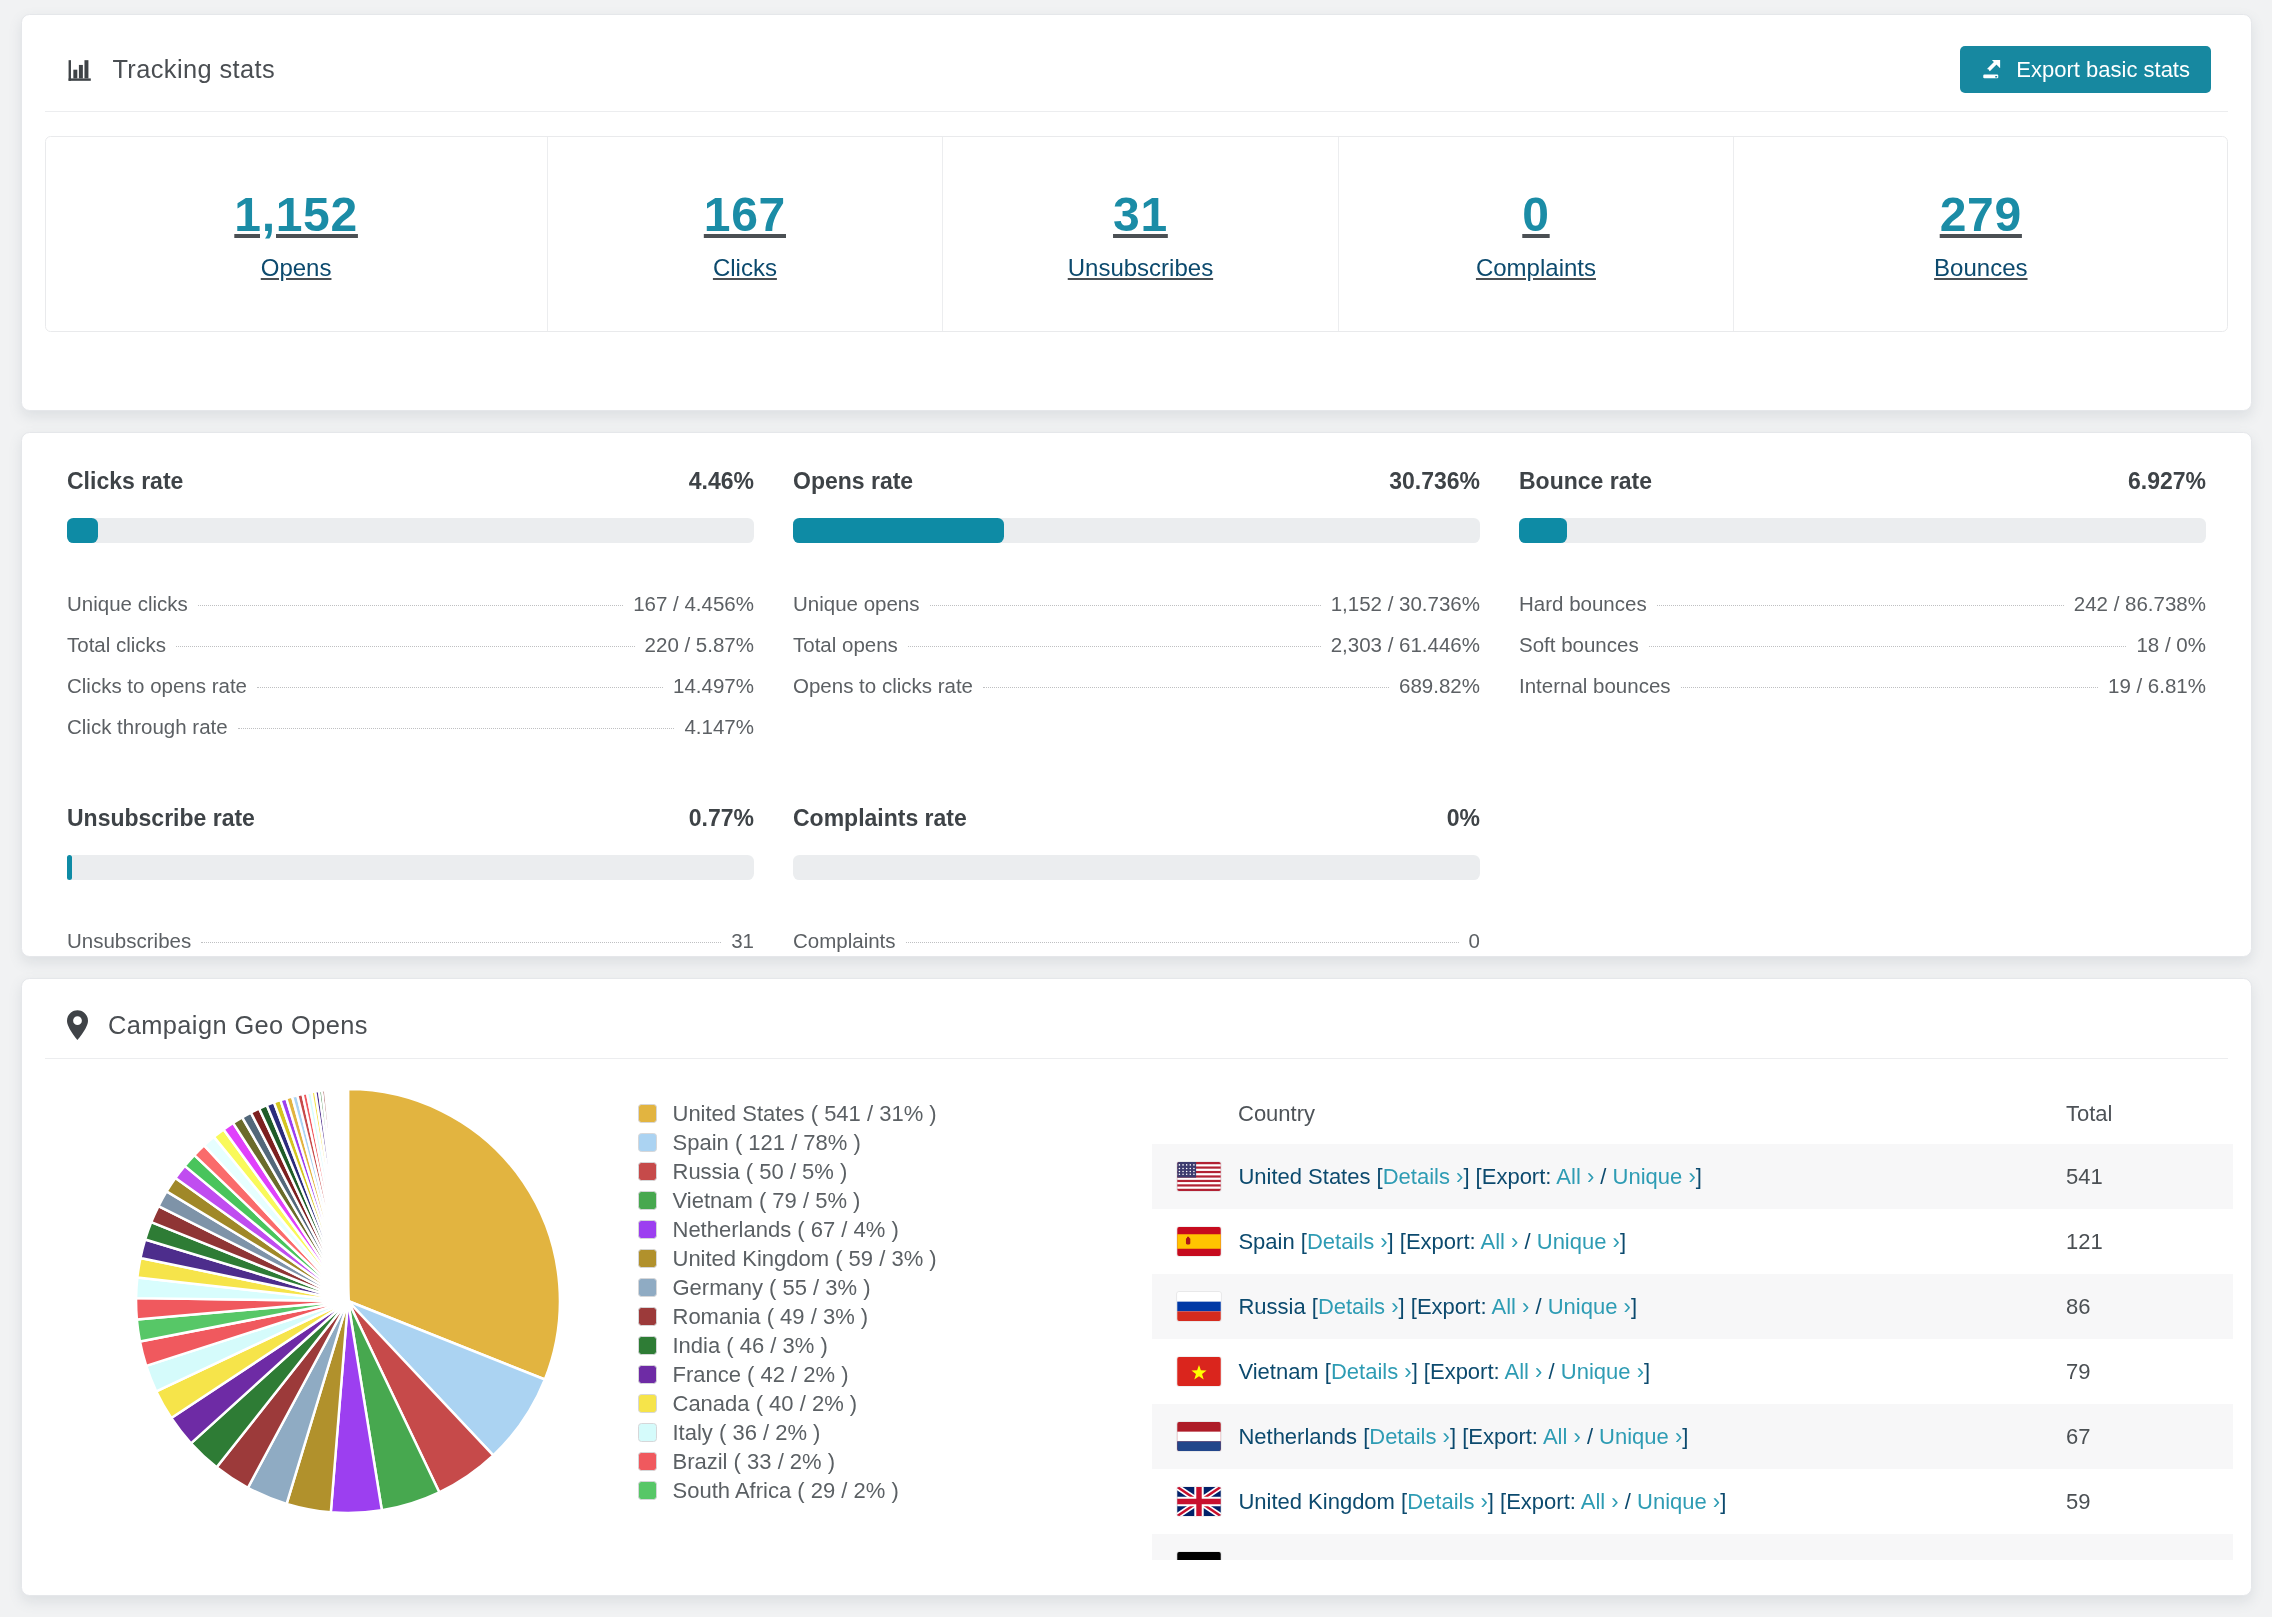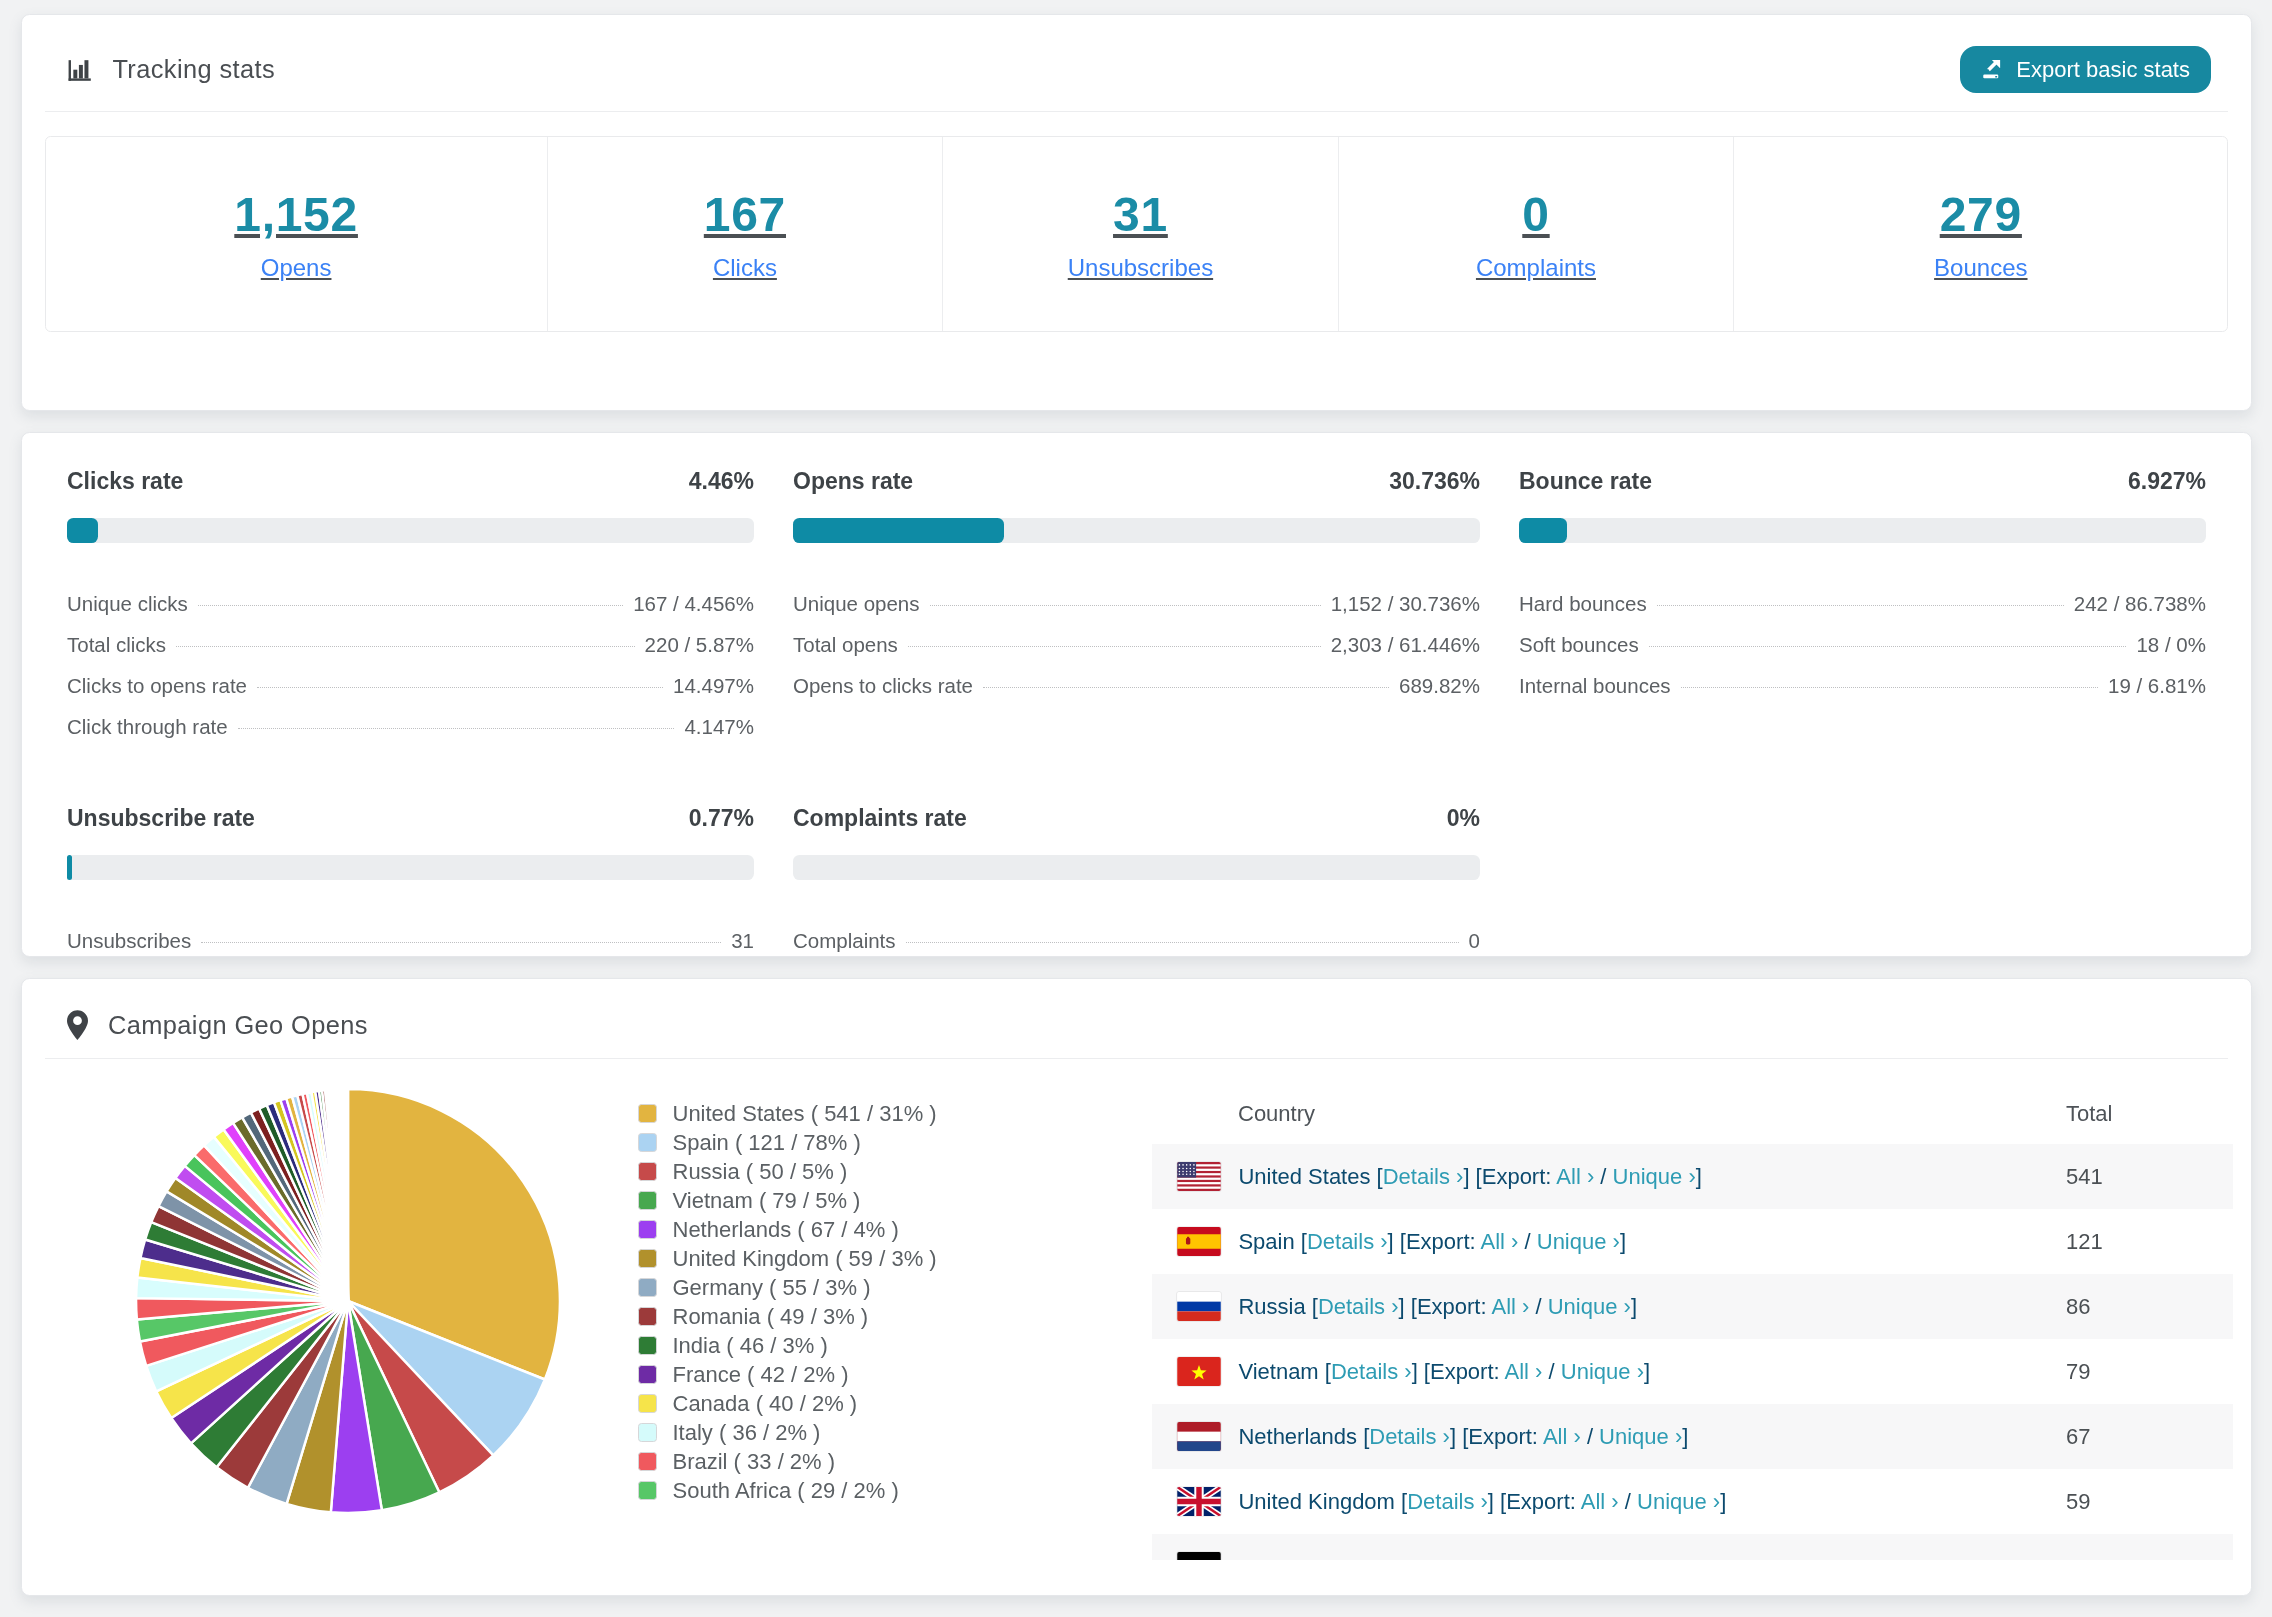--- a/index.html
+++ b/index.html
@@ -31,42 +31,42 @@
     display: flex; align-items: center; gap: 20px;
   }
   .card-title svg { display: block; }
   .hdr-spacer { flex: 1; }
   .divider { border-bottom: 1.4px solid #ecedef; margin: 0 22.6px; }
 
   
   .btn-export {
     display: flex; align-items: center; gap: 11.3px;
     background: #1788a0; color: #ffffff;
-    border: none; border-radius: 16px;
+    border: none; border-radius: 5px;
     font-family: "Liberation Sans", sans-serif;
     font-size: 22px; padding: 0 21px; height: 47px;
     cursor: pointer;
   }
 
   
   .stats-box {
     margin: 24px 22.6px 0 22.6px;
     border: 0.7px solid #e9eaec; border-radius: 5.6px;
     display: flex; height: 196px;
   }
   .stat-cell {
     flex: 1; display: flex; flex-direction: column;
     align-items: center; justify-content: center;
     border-right: 0.7px solid #ecedef;
     text-decoration: underline;
   }
   .stat-cell:first-child { flex: 1.27; }
   .stat-cell:last-child  { flex: 1.25; border-right: none; }
   .stat-value { font-size: 48px; font-weight: 700; color: #1b8ca6; letter-spacing: 0.7px; }
-  .stat-label { font-size: 24px; color: #3b82f6; margin-top: 11.3px; }
+  .stat-label { font-size: 24px; color: #0c4a6e; margin-top: 11.3px; }
 
   
   .rates-grid {
     display: grid;
     grid-template-columns: repeat(3, 1fr);
     column-gap: 39px; row-gap: 49px;
     padding: 35px 45px 0 45px;
   }
   .rate-head {
     display: flex; justify-content: space-between; align-items: baseline;

